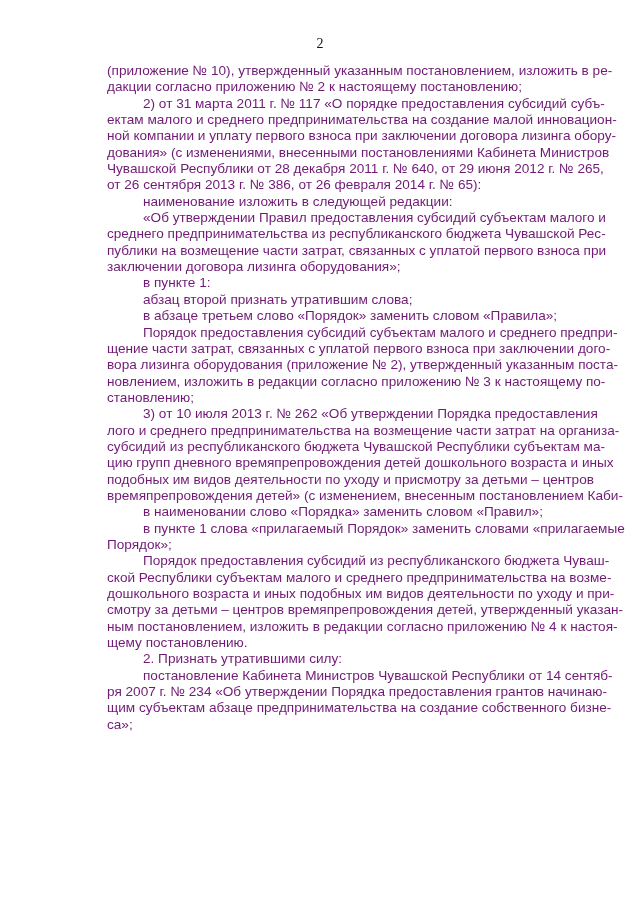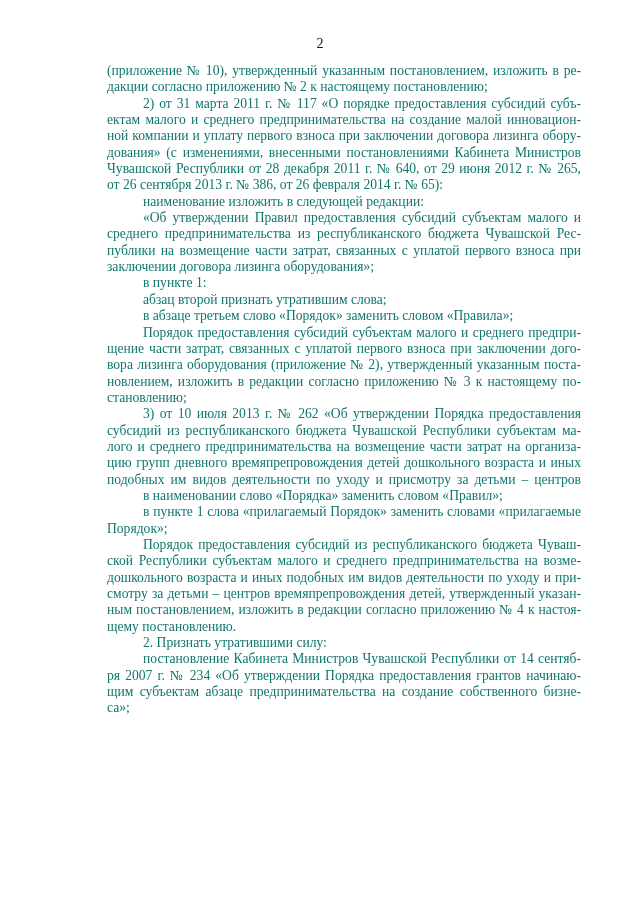--- a/index.html
+++ b/index.html
@@ -6,21 +6,21 @@
     body { width: 640px; height: 905px; position: relative; overflow: hidden; }
     .page {
       position: absolute; left: 0; top: 0; width: 640px; height: 905px; background: #fff;
     }
     .pagenum {
       position: absolute; top: 36px; left: 0; width: 640px; text-align: center;
       font-family: "Liberation Serif", serif; font-size: 14px; color: #111;
     }
     .body {
       position: absolute; left: 107px; top: 63px; width: 474px;
-      font-family: Liberation Serif, serif; font-size: 13.6px; line-height: 16.35px; color: #0f766e;
+      font-family: Liberation Sans, sans-serif; font-size: 13.6px; line-height: 16.35px; color: #701a75;
     }
     .line { white-space: nowrap; height: 16.35px; text-align: justify; text-align-last: justify; }
     .line.last { text-align-last: left; }
     .line.indent { padding-left: 36px; }
   </style>
 </head>
 <body>
 
 <div class="page">
   <div class="pagenum">2</div>
@@ -57,24 +57,25 @@
       </div>
       <div>
         <div class="line indent">Порядок предоставления субсидий субъектам малого и среднего предпри-</div>
         <div class="line">щение части затрат, связанных с уплатой первого взноса при заключении дого-</div>
         <div class="line">вора лизинга оборудования (приложение № 2), утвержденный указанным поста-</div>
         <div class="line">новлением, изложить в редакции согласно приложению № 3 к настоящему по-</div>
         <div class="line last">становлению;</div>
       </div>
       <div>
         <div class="line indent">3)  от 10 июля 2013 г. № 262 «Об утверждении Порядка предоставления</div>
+        <div class="line">лого и среднего предпринимательства на возмещение части затрат на организа-</div>
         <div class="line">субсидий из республиканского бюджета Чувашской Республики субъектам ма-</div>
-        <div class="line">лого и среднего предпринимательства на возмещение части затрат на организа-</div>
         <div class="line">цию групп дневного времяпрепровождения детей дошкольного возраста и иных</div>
         <div class="line">подобных им видов деятельности по уходу и присмотру за детьми – центров</div>
+        <div class="line">времяпрепровождения детей» (с изменением, внесенным постановлением Каби-</div>
       </div>
       <div>
         <div class="line indent last">в наименовании слово «Порядка» заменить словом «Правил»;</div>
       </div>
       <div>
         <div class="line indent">в пункте 1 слова «прилагаемый Порядок» заменить словами «прилагаемые</div>
         <div class="line last">Порядок»;</div>
       </div>
       <div>
         <div class="line indent">Порядок предоставления субсидий из республиканского бюджета Чуваш-</div>

